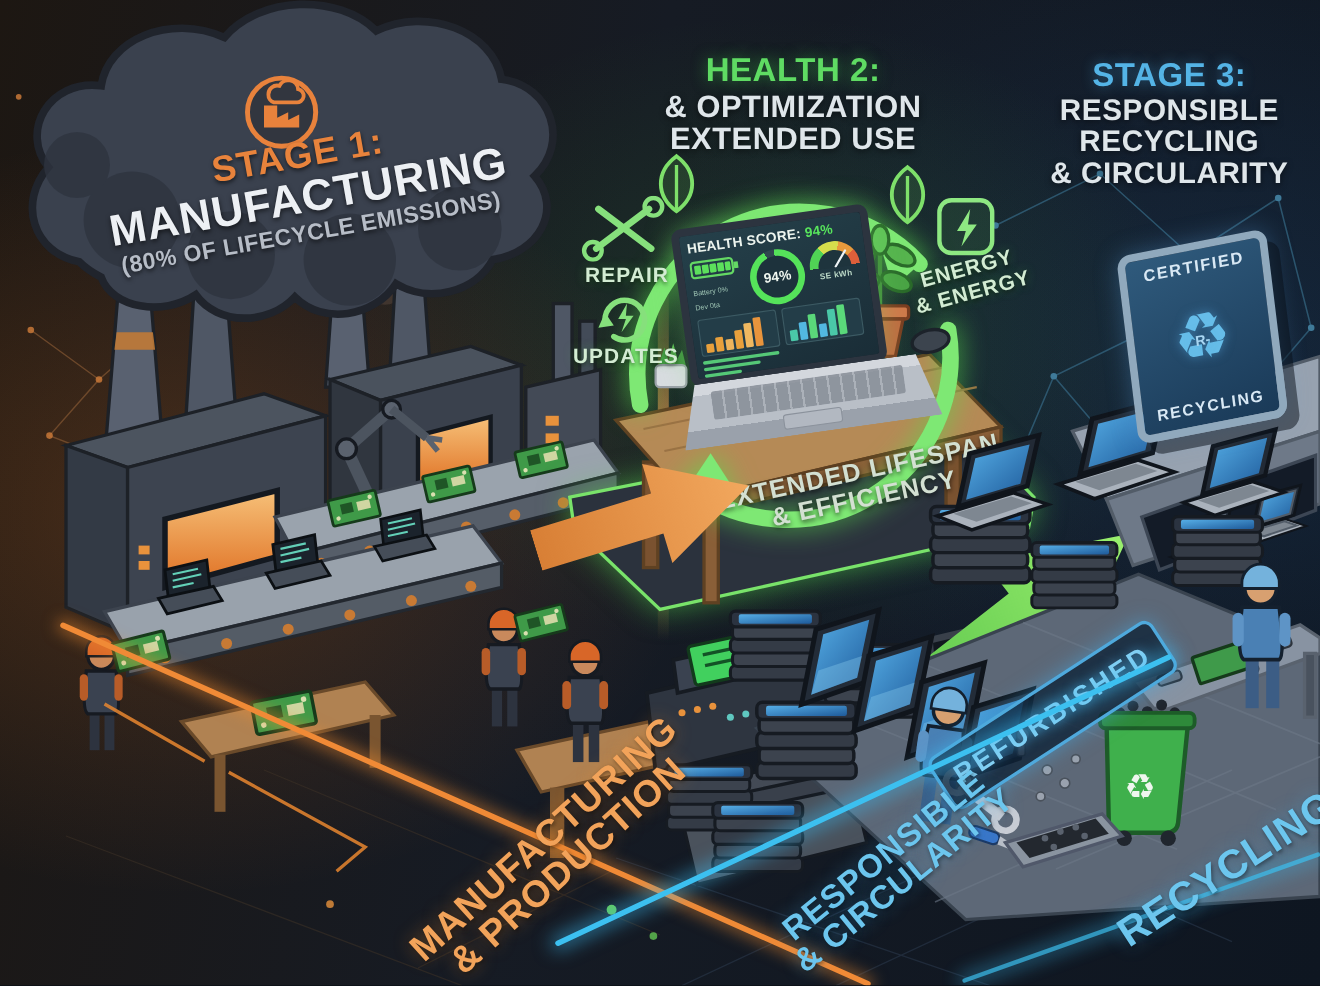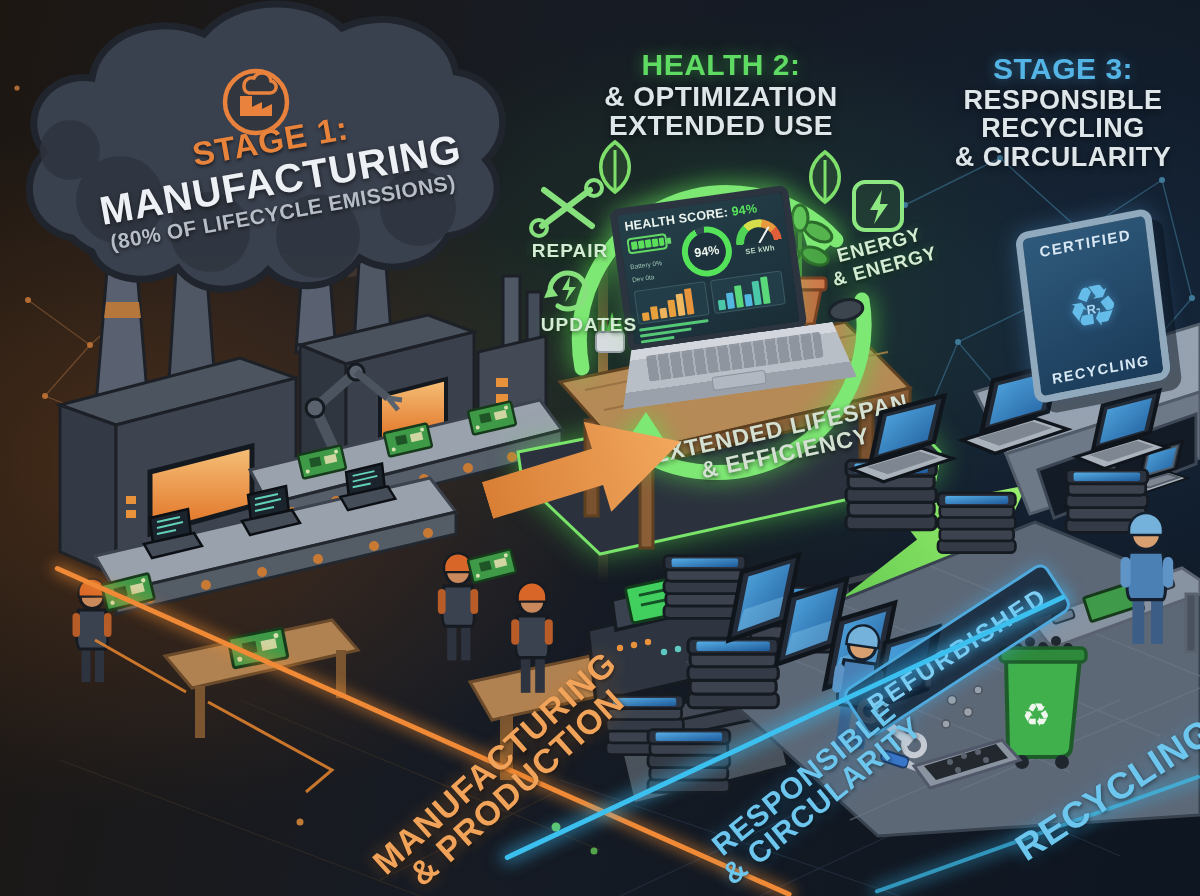--- a/index.html
+++ b/index.html
@@ -437,21 +437,21 @@
     <circle cx="15" cy="50" r="8" fill="none" stroke="#86e07c" stroke-width="4"></circle>
     <circle cx="70" cy="10" r="8" fill="none" stroke="#86e07c" stroke-width="4"></circle>
   </svg>
   <div class="abs mini-label" style="left:522px;top:240px;width:96px;">REPAIR</div>
 
   <svg class="abs" style="left:540px;top:262px;" width="56" height="52">
     <path d="M10,30 a18,18 0 1 1 8,14" fill="none" stroke="#86e07c" stroke-width="5" stroke-linecap="round"></path>
     <polygon points="10,22 4,36 18,34" fill="#86e07c"></polygon>
     <polygon points="30,14 22,28 29,28 25,40 36,25 29,25" fill="#86e07c"></polygon>
   </svg>
-  <div class="abs mini-label" style="left:534px;top:314px;width:110px;">UPDATES</div>
+  <div class="abs mini-label" style="left:514px;top:314px;width:110px;">UPDATES</div>
 
   <svg class="abs" style="left:590px;top:136px;" width="50" height="62">
     <path d="M25,6 C44,20 44,42 25,56 C6,42 6,20 25,6 Z" fill="rgba(110,220,90,.14)" stroke="#7ee06a" stroke-width="3.5"></path>
     <line x1="25" y1="14" x2="25" y2="56" stroke="#7ee06a" stroke-width="3"></line>
   </svg>
   <svg class="abs" style="left:800px;top:146px;" width="50" height="62">
     <path d="M25,6 C44,20 44,42 25,56 C6,42 6,20 25,6 Z" fill="rgba(110,220,90,.14)" stroke="#7ee06a" stroke-width="3.5"></path>
     <line x1="25" y1="14" x2="25" y2="56" stroke="#7ee06a" stroke-width="3"></line>
   </svg>
 

